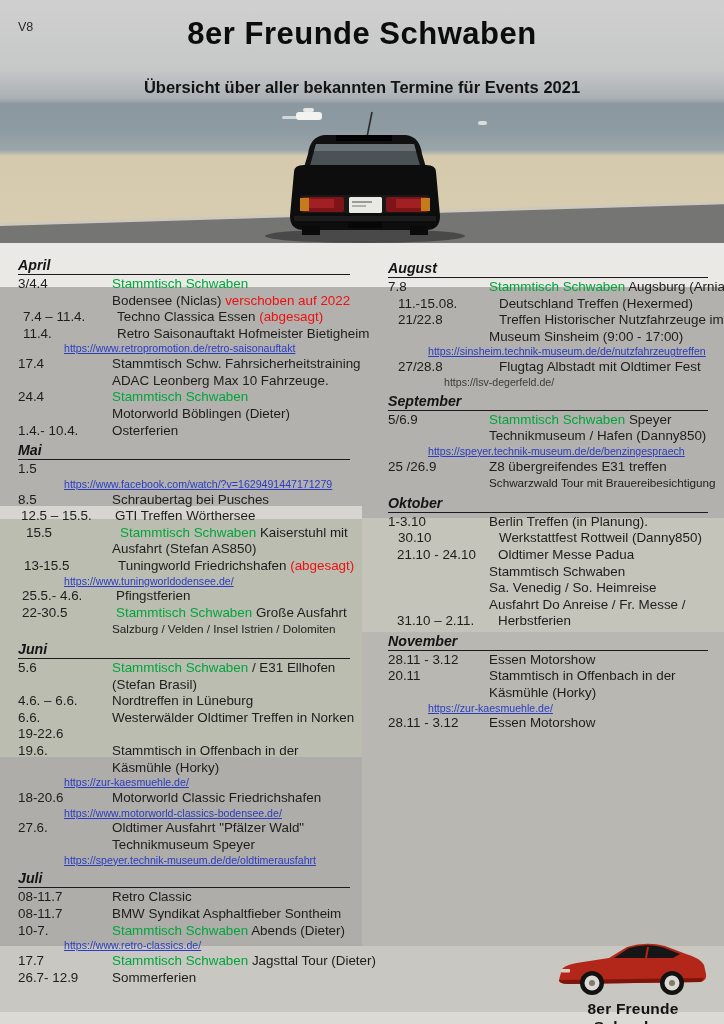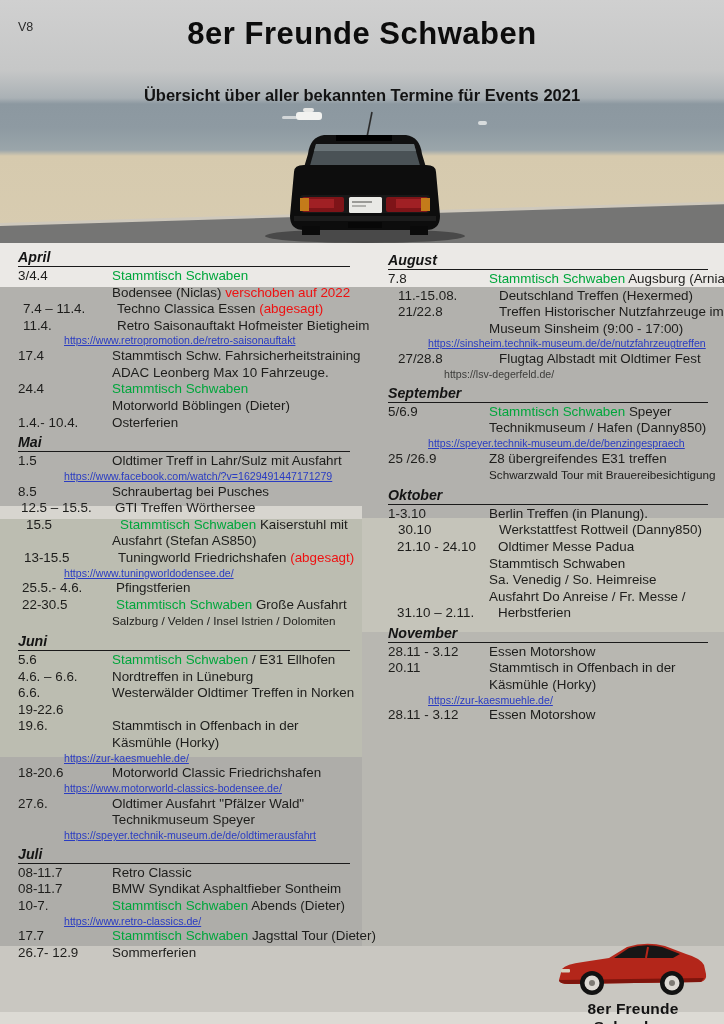--- a/index.html
+++ b/index.html
@@ -29,25 +29,25 @@
         clip-path:polygon(0 60%, 100% 12%, 100% 22%, 0 70%);}
   .boat{position:absolute; left:296px; top:112px; width:26px; height:8px; background:#f2f2f0; border-radius:3px;}
   .boat:before{content:""; position:absolute; left:7px; top:-4px; width:11px; height:4px; background:#e8e8e6; border-radius:2px;}
   .boat:after{content:""; position:absolute; left:-14px; top:4px; width:15px; height:3px; background:rgba(240,240,240,.7); border-radius:2px;}
   .buoy{position:absolute; left:478px; top:121px; width:9px; height:4px; background:#d8dcdd; border-radius:2px;}
   .car-rear{position:absolute; left:250px; top:110px;}
 
   .version{position:absolute; left:18px; top:20px; font-size:12.5px; color:#2c2c2c;}
   .title{position:absolute; left:0; top:16px; width:100%; text-align:center;
          font-size:31px; font-weight:bold; color:#0c0c0c; letter-spacing:.5px;}
-  .subtitle{position:absolute; left:0; top:86px; width:100%; text-align:center;
+  .subtitle{position:absolute; left:0; top:78px; width:100%; text-align:center;
          font-size:16.5px; font-weight:bold; color:#131313;}
 
   
-  .col{position:absolute; color:#1d1d1b;}
+  .col{position:absolute; color:#1d1d1b;margin-top:8px;}
   .col-left{left:18px; top:246px; width:346px;}
   .col-right{left:388px; top:249px; width:334px;}
   .month{font-size:14.2px; font-weight:bold; font-style:italic; color:#141414;
          border-bottom:1.6px solid #1a1a1a; margin:3px 0 1px 0; padding-bottom:1px; width:calc(100% - 14px);}
   .row{display:flex; font-size:13.4px; line-height:16.6px; white-space:nowrap;}
   .date{flex:0 0 94px;}
   .col-right .date{flex:0 0 101px;}
   .desc{flex:1; overflow:visible;}
   .desc.small{font-size:11.7px;}
   .seg-green{color:var(--green,#00A63C);}
@@ -150,21 +150,20 @@
         <span class="date"></span>
         <span class="desc"><span>Motorworld Böblingen (Dieter)</span></span>
       </div>
       <div class="row">
         <span class="date">1.4.- 10.4.</span>
         <span class="desc"><span>Osterferien</span></span>
       </div>
       <div class="month">Mai</div>
       <div class="row">
         <span class="date">1.5</span>
-        <span class="desc"><span>Oldtimer Treff in Lahr/Sulz mit Ausfahrt</span></span>
       </div>
       <div class="linkline"><span class="link">https://www.facebook.com/watch/?v=1629491447171279</span></div>
       <div class="row">
         <span class="date">8.5</span>
         <span class="desc"><span>Schraubertag bei Pusches</span></span>
       </div>
       <div class="row">
         <span class="date" style="padding-left: 3px;">12.5 – 15.5.</span>
         <span class="desc"><span>GTI Treffen Wörthersee</span></span>
       </div>
@@ -193,20 +192,21 @@
         <span class="date"></span>
         <span class="desc small"><span>Salzburg / Velden / Insel Istrien / Dolomiten</span></span>
       </div>
       <div class="month">Juni</div>
       <div class="row">
         <span class="date">5.6</span>
         <span class="desc"><span class="seg-green">Stammtisch Schwaben </span><span>/ E31 Ellhofen</span></span>
       </div>
       <div class="row">
         <span class="date"></span>
+        <span class="desc"><span>(Stefan Brasil)</span></span>
       </div>
       <div class="row">
         <span class="date">4.6. – 6.6.</span>
         <span class="desc"><span>Nordtreffen in Lüneburg</span></span>
       </div>
       <div class="row">
         <span class="date">6.6.</span>
         <span class="desc"><span>Westerwälder Oldtimer Treffen in Norken</span></span>
       </div>
       <div class="row">

